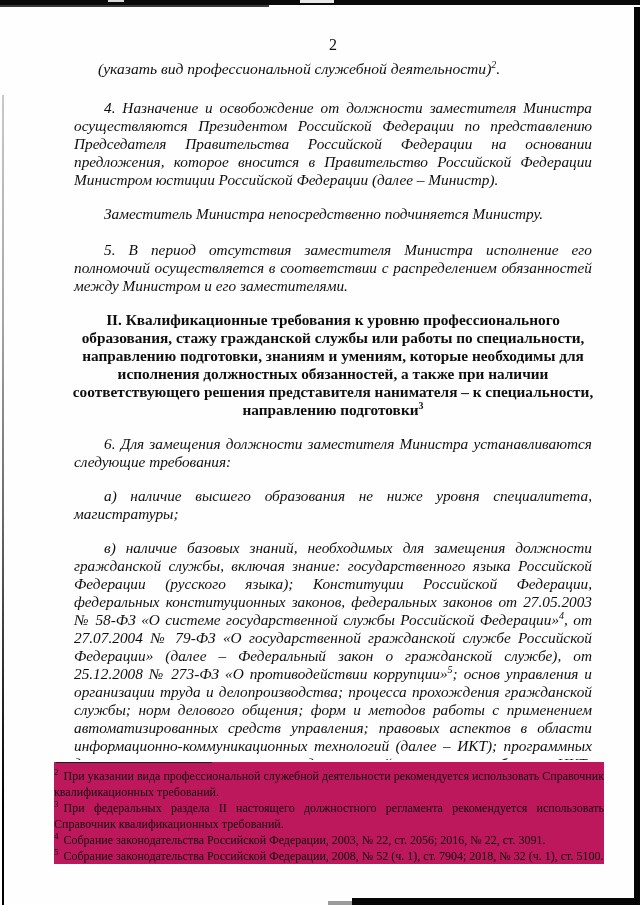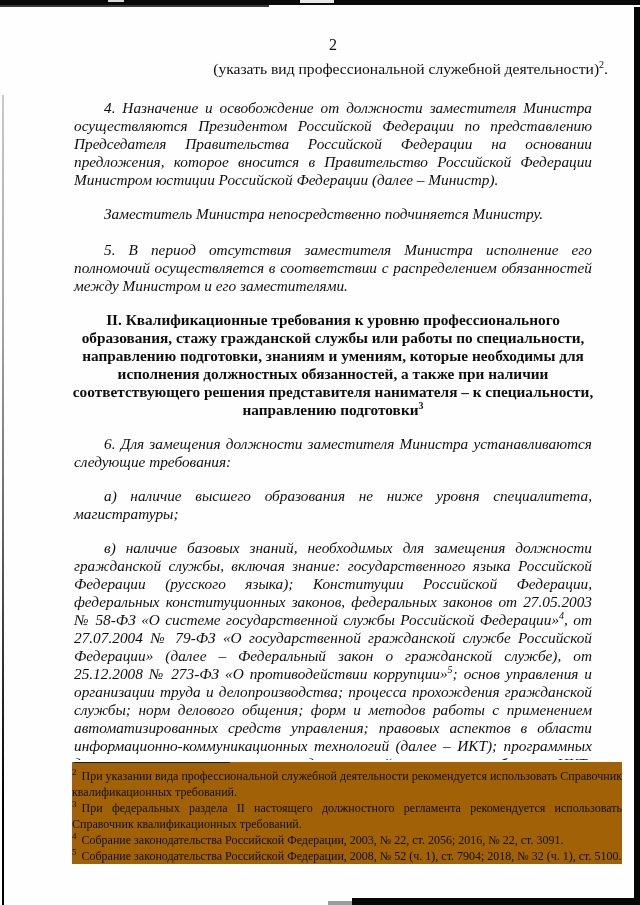--- a/index.html
+++ b/index.html
@@ -30,23 +30,23 @@
     position:absolute;top:0;left:58px;width:550px;height:760px;
     overflow:hidden;
     font-size:15.3px;line-height:18px;
   }
   .page-number{
     padding-top:36px;
     text-align:center;
     font-size:16px;
   }
   .caption{
-    margin:6px 0 0 32px;
+    margin:6px 0 0 40px;
+    font-style:italic;
     font-size:15.6px;
-    text-align:right;
   }
   p.body{
     margin:16px;
     text-indent:30px;
     text-align:justify;
     font-style:italic;
   }
   p.first{margin-top:21px;}
   p.gap{margin-top:18px;}
   .heading{
@@ -56,22 +56,22 @@
     text-align:center;
   }
   .after-heading{margin-top:7px;}
   sup{
     font-size:10px;
     line-height:0;
     vertical-align:super;
   }
   
   .footnotes{
-    position:absolute;top:762px;left:72px;width:550px;
-    background:#a16207;
+    position:absolute;top:762px;left:54px;width:550px;
+    background:#be185d;
     font-size:12px;line-height:16px;
   }
   .fn-rule{
     width:156px;height:0;
     border-top:1.6px solid #1c1c1c;
     margin:0 0 5px 2px;
   }
   .fn{
     margin:0;
     text-align:justify;

